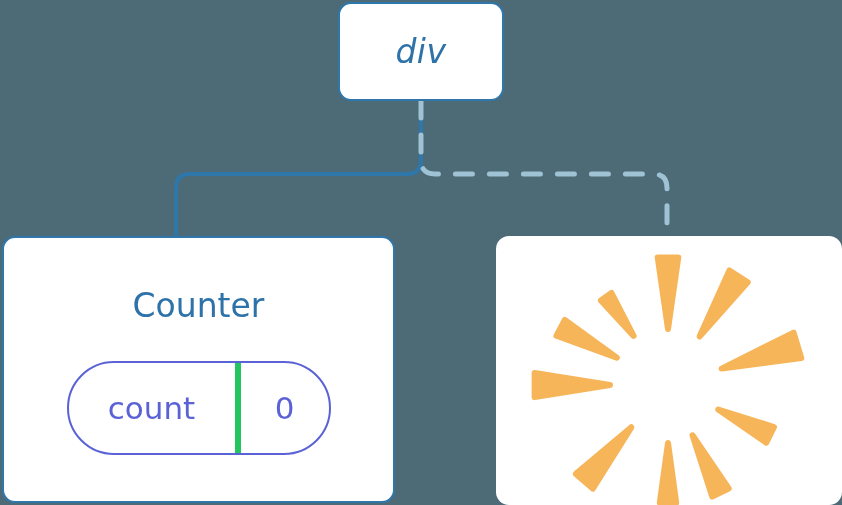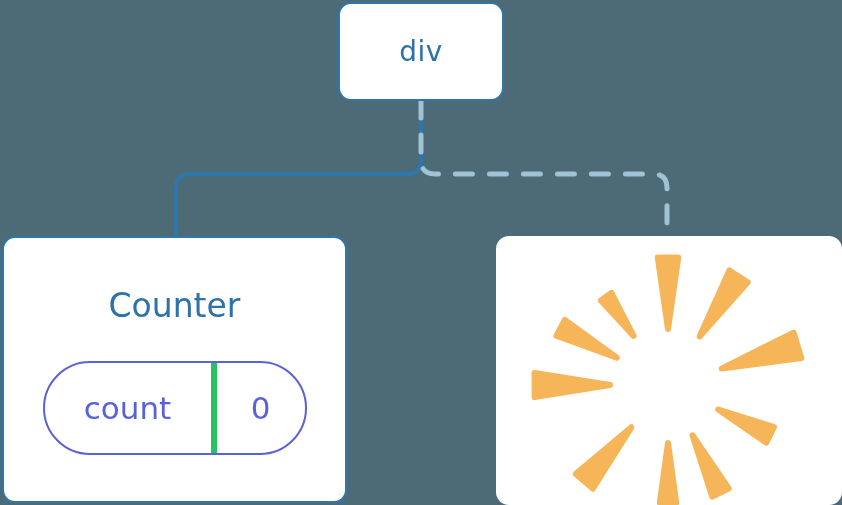--- a/index.html
+++ b/index.html
@@ -44,32 +44,33 @@
     top: 2px;
     width: 166px;
     height: 99px;
     border-radius: 13px;
     display: flex;
     align-items: center;
     justify-content: center;
   }
   .node-title {
     color: #2d72a8;
-    font-size: 28px;
+    font-size: 33px;
     line-height: 1;
     letter-spacing: 0.5px;
     white-space: nowrap;
     user-select: none;
+    font-style: italic;
   }
 
   
   #node-counter {
     left: 2px;
     top: 236px;
-    width: 345px;
+    width: 393px;
     height: 267px;
     border-radius: 13px;
     display: flex;
     flex-direction: column;
     align-items: center;
     padding-top: 51px;
   }
   #counter-title {
     color: #2d72a8;
     font-size: 33px;

